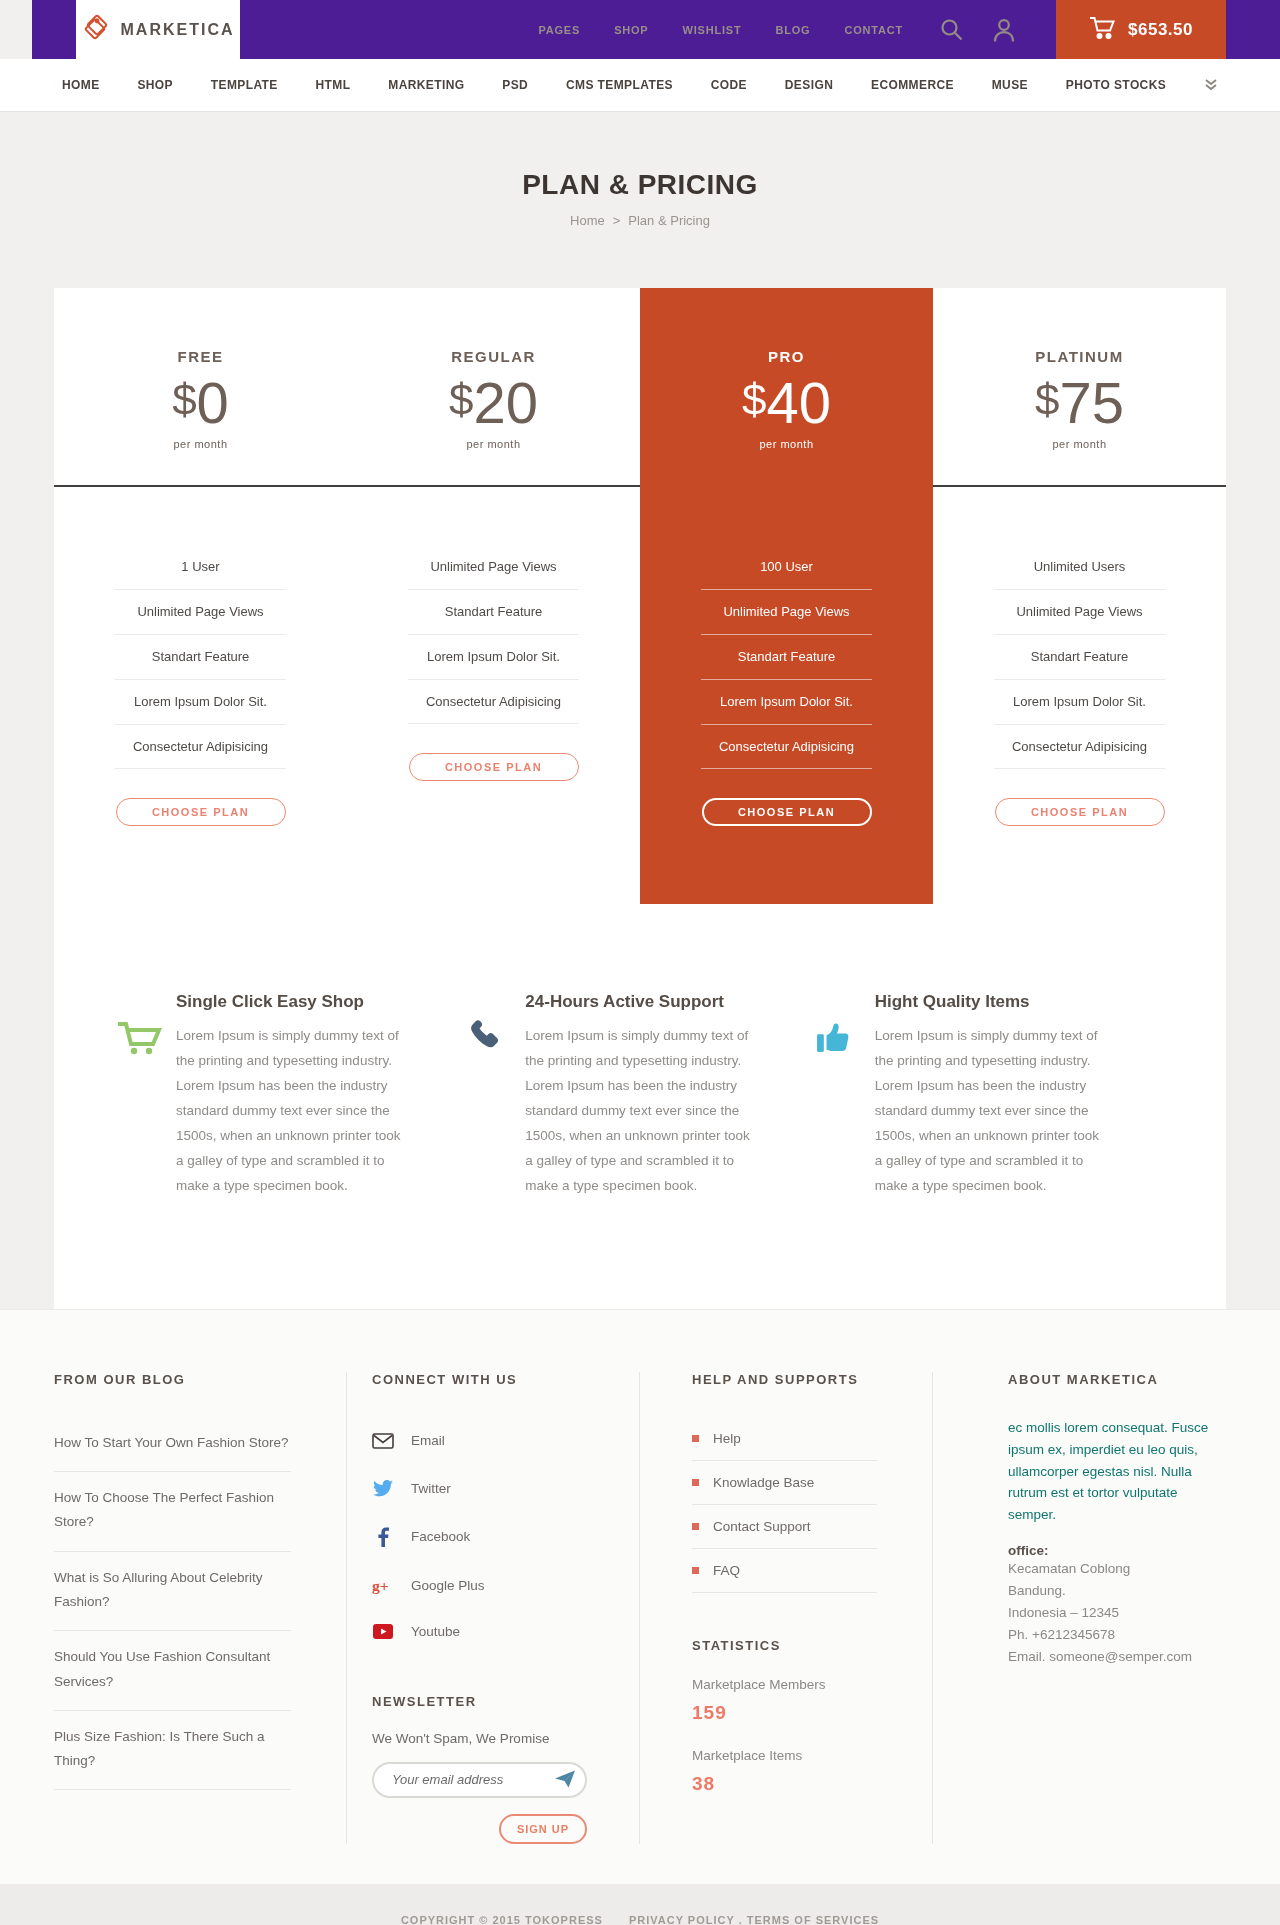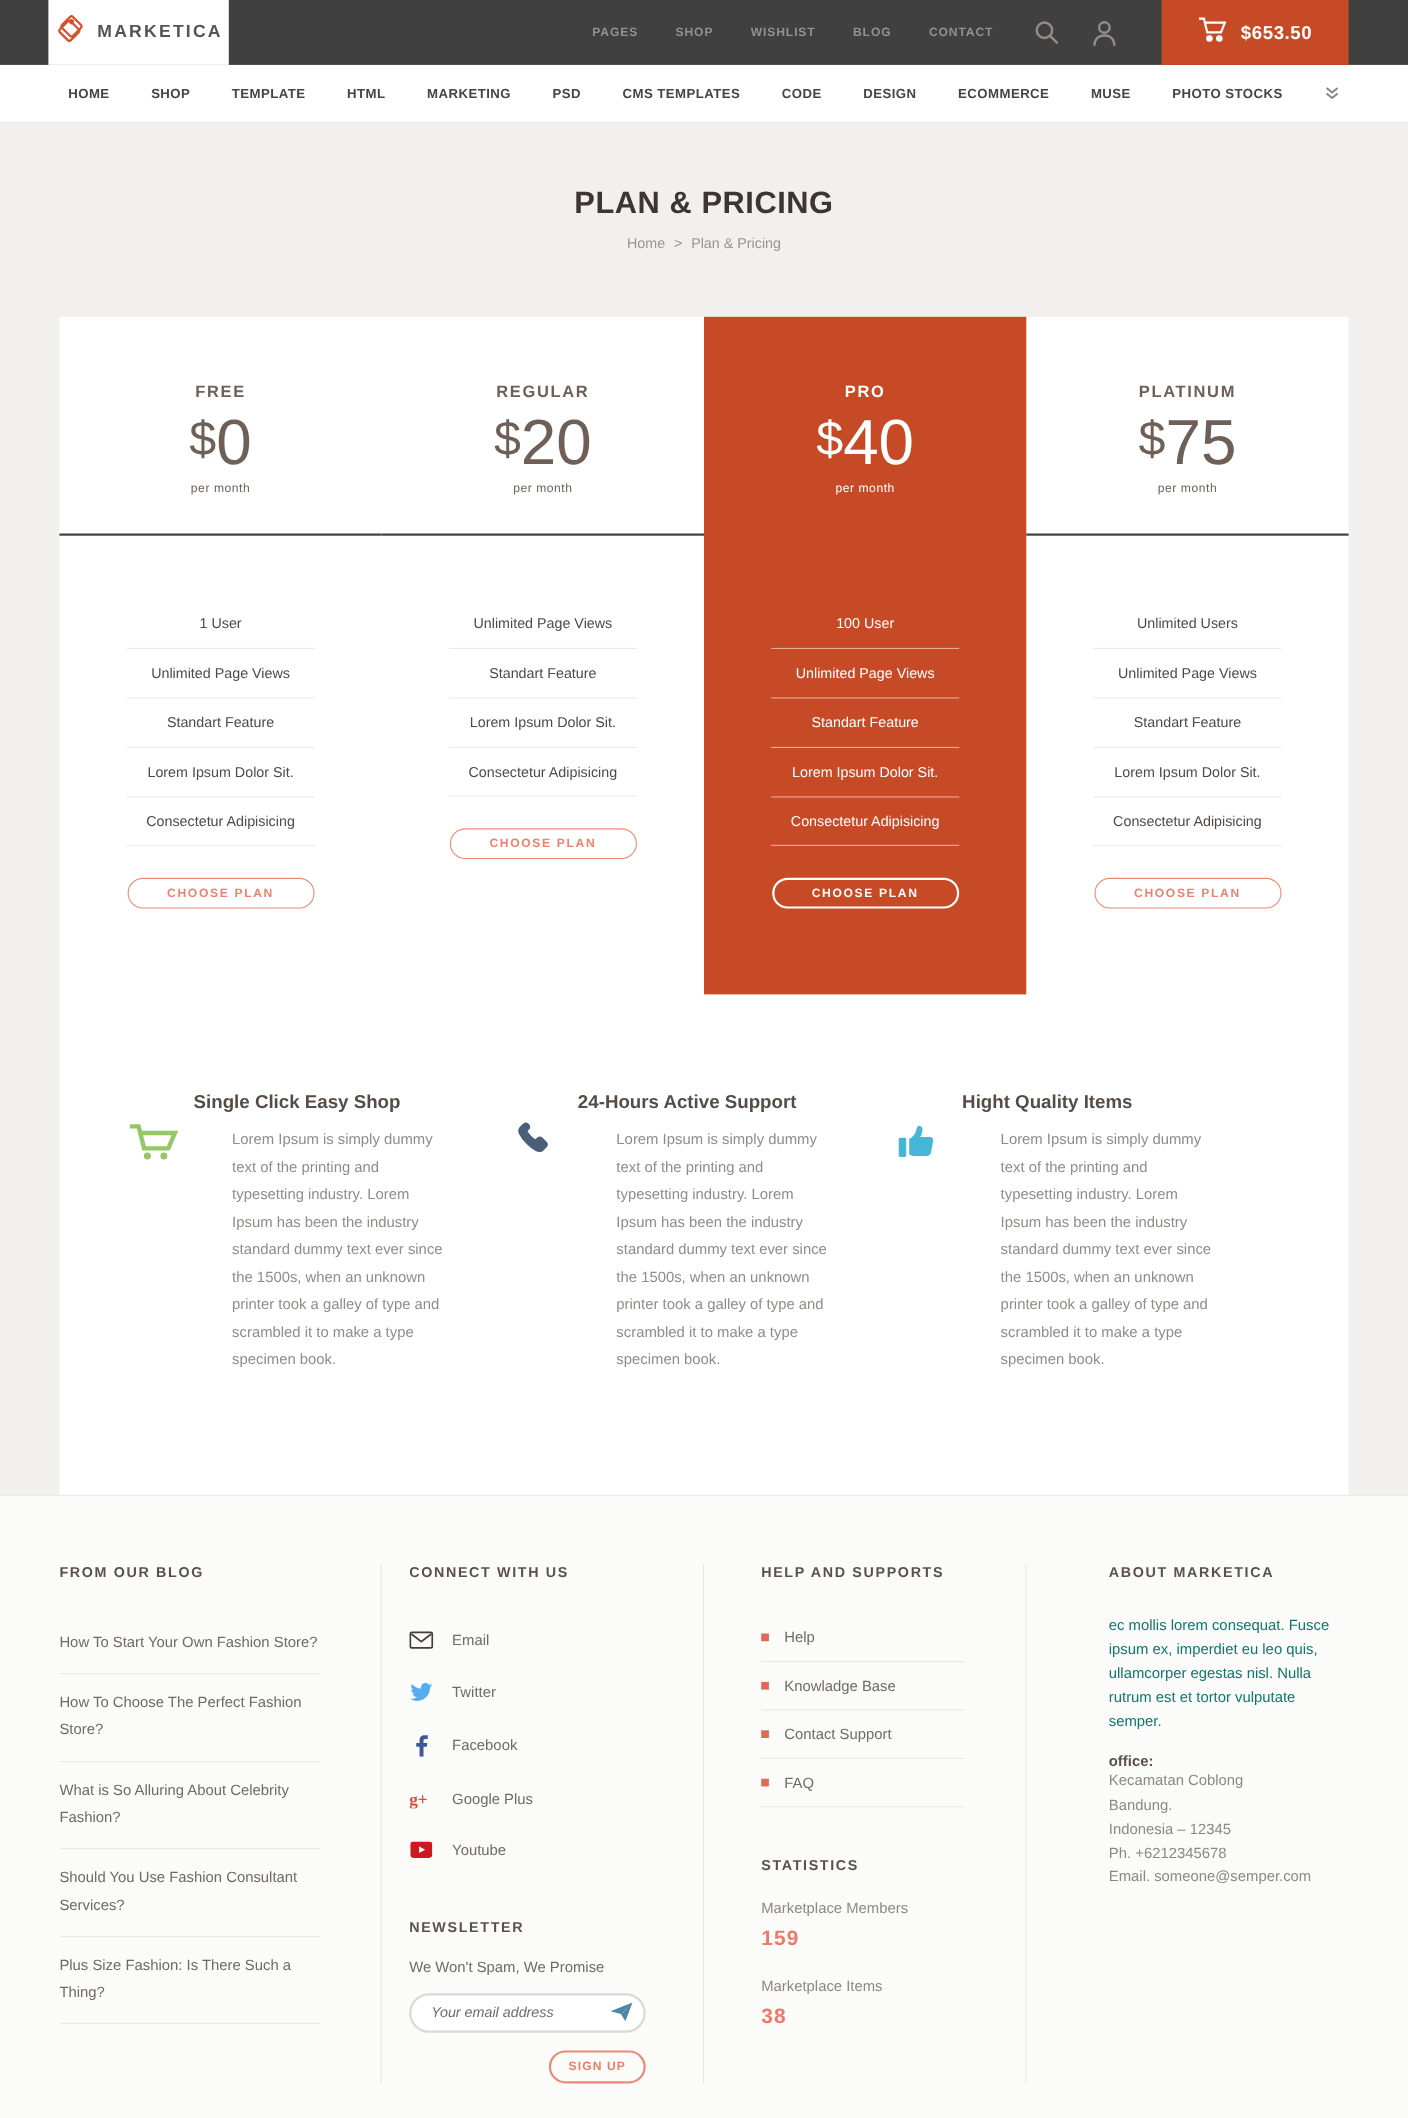--- a/index.html
+++ b/index.html
@@ -1,19 +1,19 @@
 <!DOCTYPE html>
 <html><head>
 <meta charset="utf-8">
 <style>
   * { margin:0; padding:0; box-sizing:border-box; }
   html,body { width:1280px; background:#f1f0ee; font-family:"Liberation Sans", sans-serif; }
 
   
-  .topbar { position:relative; height:59px; background:#404040; }
+  .topbar { position:relative; height:59px; background:#4c1d95;margin-left:32px; }
   .logo-tab { position:absolute; left:44px; top:0; width:164px; height:59px; background:#ffffff;
               display:flex; align-items:center; justify-content:center; gap:9px; }
   .brand { font-size:16px; font-weight:bold; letter-spacing:2px; color:#5a524d; }
   .topbar-right { position:absolute; right:54px; top:0; height:59px; display:flex; align-items:center; }
   .topnav { display:flex; gap:34px; margin-right:36px; }
   .topnav a { text-decoration:none; font-size:11px; font-weight:bold; letter-spacing:.8px; color:#998f88; }
   .top-icon { margin-right:28px; cursor:pointer; display:flex; align-items:center; }
   .cart-block { width:170px; height:59px; background:#c74a27; display:flex; align-items:center;
                 justify-content:center; gap:13px; cursor:pointer; margin-left:12px; }
   .cart-total { color:#ffffff; font-size:17px; font-weight:bold; letter-spacing:.5px; }
@@ -58,21 +58,21 @@
   .choose-btn { margin-top:29px; width:170px; height:28px; border-radius:14px; background:transparent;
                 border:1px solid #eb8a74; color:#ea8270; font-family:inherit;
                 font-size:11px; font-weight:bold; letter-spacing:1.5px; cursor:pointer; }
   .plan.featured .choose-btn { border:2px solid #ffffff; color:#ffffff; margin-bottom:78px; }
 
   
   .features { display:grid; grid-template-columns:repeat(3,1fr); padding:88px 62px 110px; }
   .feature { display:flex; padding-right:55px; }
   .feature-icon { width:60px; flex:none; padding-top:26px; }
   .feature-title { font-size:17px; font-weight:bold; color:#564c46; }
-  .feature-text { margin-top:12px; font-size:13.5px; line-height:1.85; color:#8f8c89;margin-left:35px; }
+  .feature-text { margin-top:12px; font-size:13.5px; line-height:1.85; color:#8f8c89; }
 
   
   .footer { background:#fbfbfa; border-top:1px solid #eceae8; padding:62px 0 40px; }
   .footer-inner { width:1172px; margin:0 auto; display:grid; grid-template-columns:repeat(4,293px); }
   .fcol { min-height:460px; }
   .fcol-1 { padding-right:55px; border-right:1px solid #e8e6e4; }
   .fcol-2 { padding:0 52px 0 25px; border-right:1px solid #e8e6e4; }
   .fcol-3 { padding:0 55px 0 52px; border-right:1px solid #e8e6e4; }
   .fcol-4 { padding-left:75px; }
   .fhead { font-size:13px; font-weight:bold; letter-spacing:1.5px; color:#5a514b; margin-bottom:30px; }

